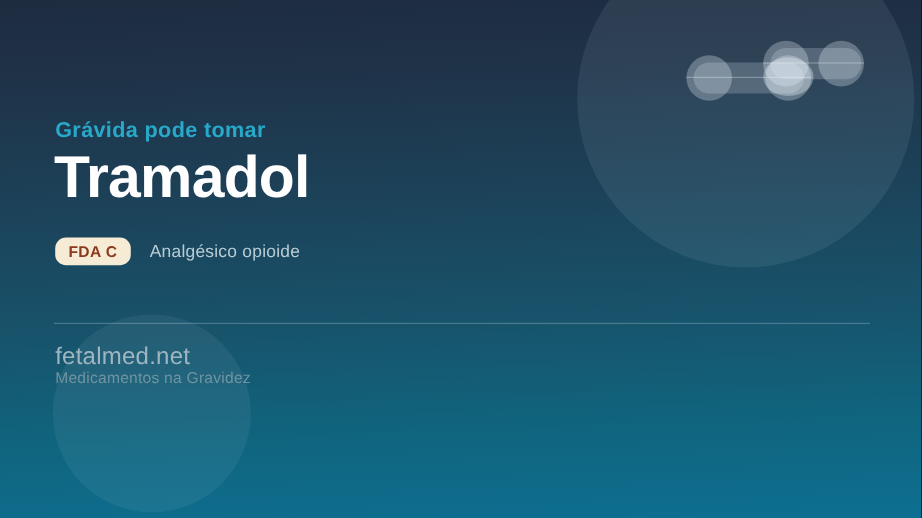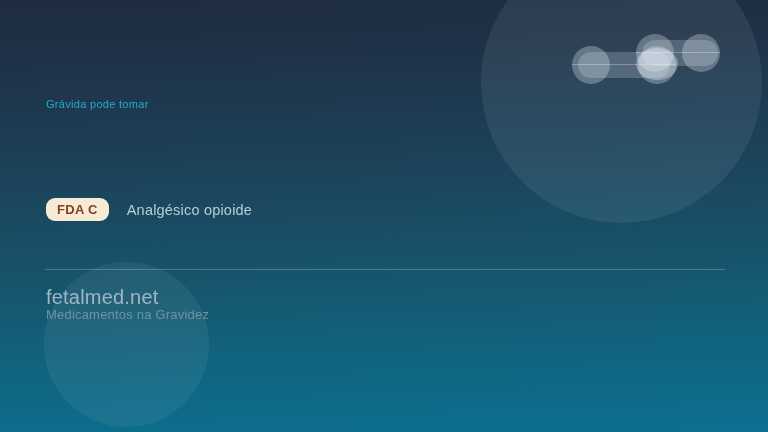--- a/index.html
+++ b/index.html
@@ -87,60 +87,59 @@
     position: absolute;
     left: 45px;
     top: 0;
     width: 680px;
     height: 432px;
   }
   .eyebrow {
     position: absolute;
     top: 98px;
     left: 1px;
-    font-size: 11px;
-    font-weight: 400;
+    font-size: 18px;
+    font-weight: 700;
     letter-spacing: 0.3px;
     color: #28a9c9;
   }
   .headline {
     position: absolute;
     top: 121px;
     left: 0;
     font-size: 49px;
     font-weight: 700;
     letter-spacing: -0.6px;
     color: #ffffff;
     line-height: 1.12;
   }
   .meta-row {
     position: absolute;
     top: 198px;
     left: 1px;
     display: flex;
     align-items: center;
-    gap: 4px;
+    gap: 16px;
   }
   .fda-badge {
     display: inline-block;
     background: #f6ecd6;
     color: #8c3a1e;
     font-size: 13px;
     font-weight: 700;
     letter-spacing: 0.3px;
     padding: 5px 11px 5px 11px;
     border-radius: 9px;
     line-height: 1;
   }
   .class-label {
     font-size: 14.5px;
     font-weight: 400;
     color: #b9cdd6;
     letter-spacing: 0.2px;
-    margin-left: 14px;
   }
 
   .divider {
     position: absolute;
     left: 0;
     top: 269px;
     width: 680px;
     height: 1px;
     background: rgba(220, 236, 243, 0.26);
   }
@@ -182,20 +181,21 @@
     <div class="pill-cap c4"></div>
     <div class="pill-hi"></div>
     <div class="pill-seam s1"></div>
     <div class="pill-seam s2"></div>
   </div>
 
   <div class="content">
 
     <div class="eyebrow">Grávida pode tomar</div>
 
+    <div class="headline">Tramadol</div>
 
     <div class="meta-row">
       <span class="fda-badge">FDA C</span>
       <span class="class-label">Analgésico opioide</span>
     </div>
 
     <div class="divider"></div>
 
     <div class="site">fetalmed.net</div>
 

